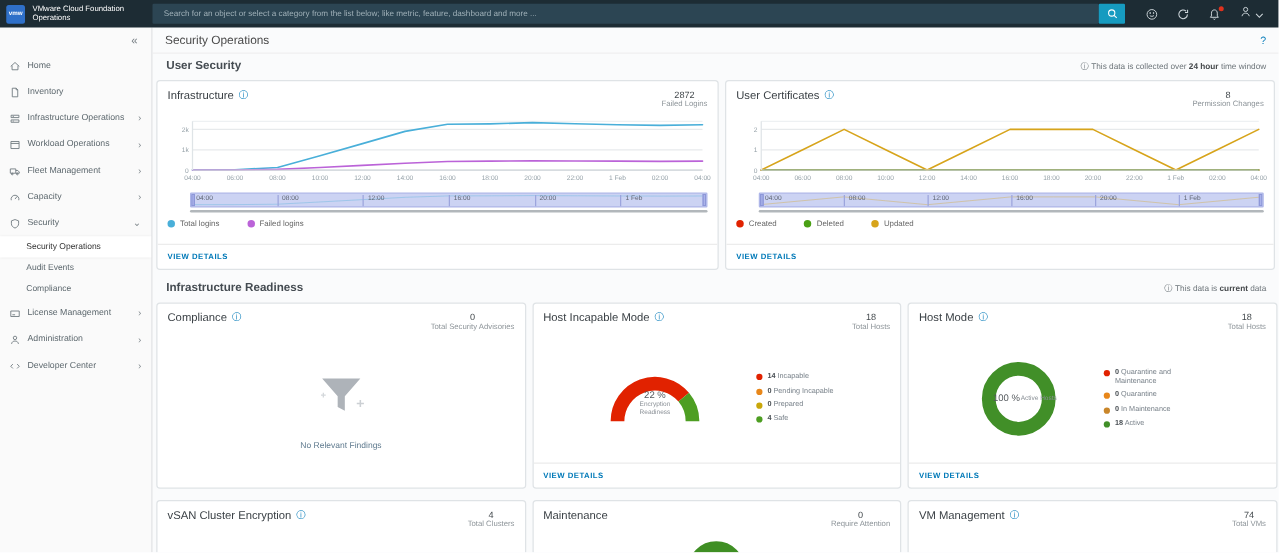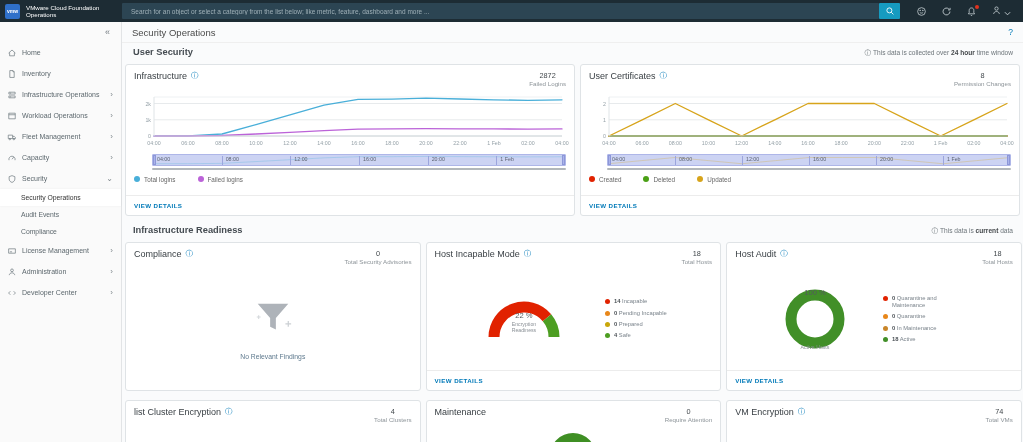--- a/index.html
+++ b/index.html
@@ -96,22 +96,22 @@
   .segtxt{max-width:72px;line-height:1.25}
   .segtxt b{color:#4a5055}
 
   
   .cardbody{flex:1;display:flex;align-items:center;justify-content:center;gap:37px}
   .gaugewrap{position:relative;width:88px;height:48px}
   .gcenter{position:absolute;left:16px;right:16px;top:16px;text-align:center}
   .gcenter .gval{font-size:7.6px;color:#54595d}
   .gcenter .glbl{font-size:5.2px;color:#8a9096;line-height:1.2;width:42px;margin:1px auto 0}
   .donutwrap{position:relative;width:62px;height:62px}
-  .dcenter{position:absolute;inset:0;display:flex;flex-direction:column;align-items:center;
-    justify-content:space-between;text-align:center}
+  .dcenter{position:absolute;inset:0;display:flex;flex-direction:row;align-items:center;
+    justify-content:flex-end;text-align:center}
   .dcenter .gval{font-size:7.6px;color:#54595d}
   .dcenter .glbl{font-size:5.2px;color:#8a9096;line-height:1.2;width:30px}
 
   
   .advbody{flex:1;display:flex;flex-direction:column;align-items:center;justify-content:center;gap:9px}
   .advtext{font-size:6.8px;color:#5f7a8e}
 
   
   .ringclip{flex:1;display:flex;justify-content:center}
   .ring{width:46px;height:46px;border-radius:50%;border:11px solid #3f8f24;margin-top:7px}
@@ -472,21 +472,21 @@
                 <span class="segdot" style="background:#4d9e22"></span>
                 <span class="segtxt"><b>4</b> Safe</span>
               </div>
             </div>
         </div>
         <div class="viewdetails">VIEW DETAILS</div>
       </section>
 
       <section class="card">
         <div class="cardhead">
-          <span class="cardtitle">Host Audit</span>
+          <span class="cardtitle">Host Mode</span>
           <span class="infoicon">ⓘ</span>
           <div class="cardstat">
             <div class="statval">18</div>
             <div class="statlbl">Total Hosts</div>
           </div>
         </div>
         <div class="cardbody">
           <div class="donutwrap" id="mode-donut">
             <svg width="62" height="62">
                 <circle cx="31" cy="31" r="24" fill="none" stroke="#418f28" stroke-width="11"></circle>
@@ -516,21 +516,21 @@
             </div>
         </div>
         <div class="viewdetails">VIEW DETAILS</div>
       </section>
     </div>
 
     <div class="cardrow row3">
 
       <section class="card">
         <div class="cardhead">
-          <span class="cardtitle">list Cluster Encryption</span>
+          <span class="cardtitle">vSAN Cluster Encryption</span>
           <span class="infoicon">ⓘ</span>
           <div class="cardstat">
             <div class="statval">4</div>
             <div class="statlbl">Total Clusters</div>
           </div>
         </div>
       </section>
 
       <section class="card">
         <div class="cardhead">
@@ -540,21 +540,21 @@
             <div class="statlbl">Require Attention</div>
           </div>
         </div>
         <div class="ringclip">
           <div class="ring"></div>
         </div>
       </section>
 
       <section class="card">
         <div class="cardhead">
-          <span class="cardtitle">VM Encryption</span>
+          <span class="cardtitle">VM Management</span>
           <span class="infoicon">ⓘ</span>
           <div class="cardstat">
             <div class="statval">74</div>
             <div class="statlbl">Total VMs</div>
           </div>
         </div>
       </section>
     </div>
   </main>
 </div>

